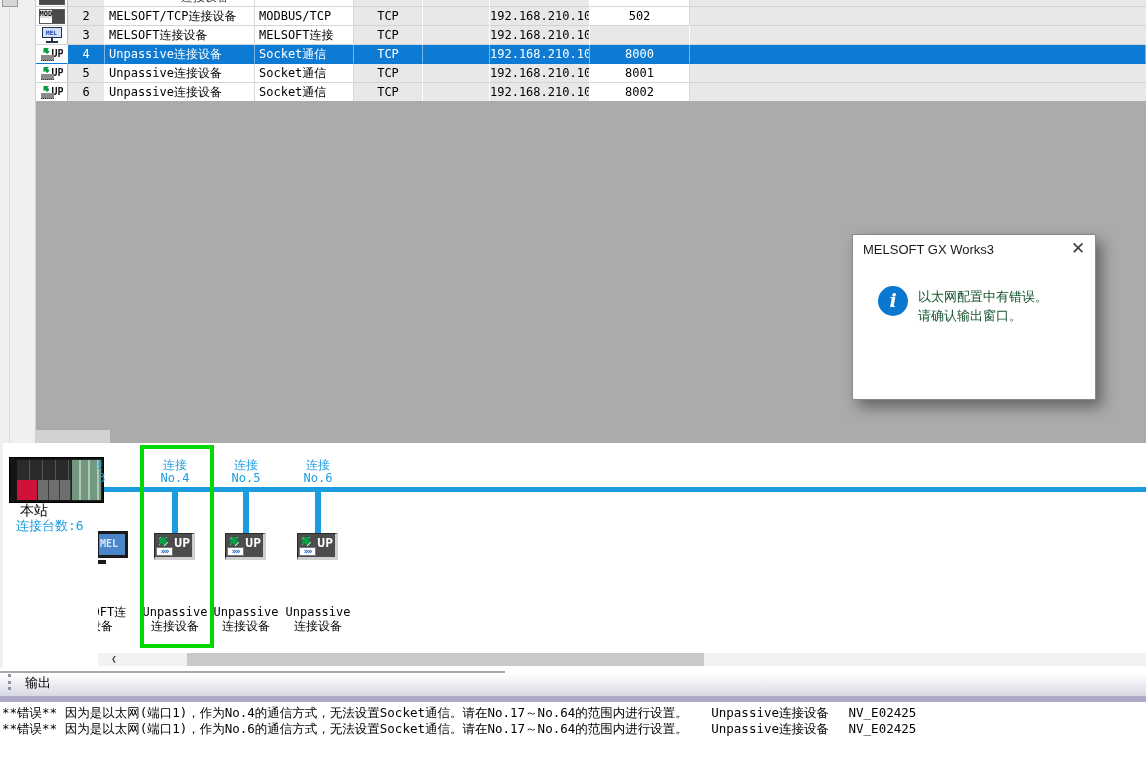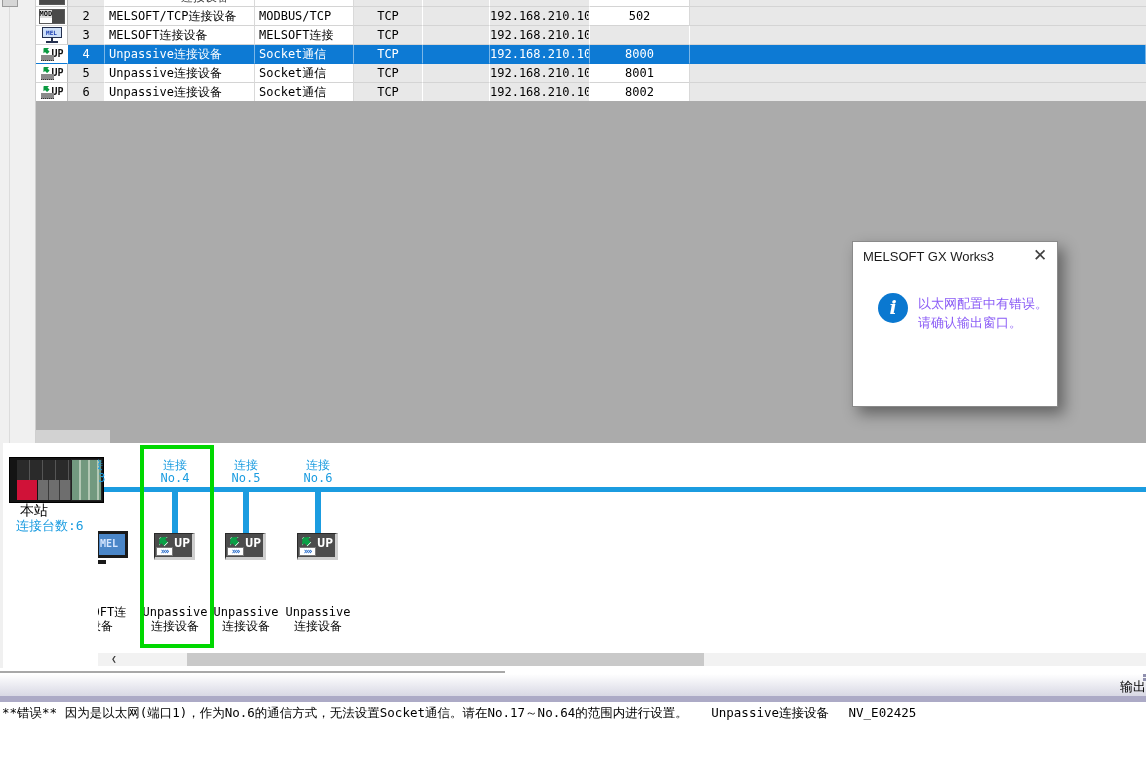--- a/index.html
+++ b/index.html
@@ -77,37 +77,37 @@
 
   .sel-rect { position:absolute; left:137px; top:2px; width:74px; height:203px; border:4px solid #00d800; background:transparent; z-index:5; }
 
   .hscroll { position:absolute; left:95px; top:210px; width:1051px; height:13px; background:#f2f2f2; }
   .hs-arrow { position:absolute; left:8px; top:0; width:16px; height:13px; font-size:9px; line-height:13px; text-align:center; color:#3a3a3a; }
   .hs-thumb { position:absolute; left:89px; top:0; width:517px; height:13px; background:#c9c9c9; }
 
   
   .output { position:absolute; left:0; top:668px; width:1146px; height:115px; background:#fff; }
   .out-topline { position:absolute; left:0; top:3px; width:505px; height:2px; background:#a8a8a8; }
-  .out-header { position:absolute; left:0; top:6px; width:1146px; height:22px; background:linear-gradient(#ffffff,#d8d8e4); display:flex; align-items:flex-end;flex-direction:column; }
+  .out-header { position:absolute; left:0; top:6px; width:1146px; height:22px; background:linear-gradient(#ffffff,#d8d8e4); display:flex; align-items:flex-start; }
   .out-grip { width:0; height:16px; border-left:3px dotted #8f8fae; margin-left:8px; }
   .out-title { margin-left:14px; font-size:13px; color:#000; }
   .out-strip { position:absolute; left:0; top:28px; width:1146px; height:6px; background:#acaac6; }
   .out-lines { position:absolute; left:2px; top:37px; width:1144px; font-size:12.5px; line-height:16px; color:#000; white-space:nowrap; }
   .out-line { height:16px; }
   .out-dev { margin-left:16px; }
   .out-code { margin-left:12px; }
 
   
-  .dialog { position:absolute; left:852px; top:241px; width:206px; height:166px; background:#fff; border:1px solid #8a8a8a; box-shadow:6px 7px 14px rgba(0,0,0,.42); z-index:20; font-family:"Liberation Sans","DejaVu Sans",sans-serif; }
+  .dialog { position:absolute; left:852px; top:234px; width:244px; height:166px; background:#fff; border:1px solid #8a8a8a; box-shadow:6px 7px 14px rgba(0,0,0,.42); z-index:20; font-family:"Liberation Sans","DejaVu Sans",sans-serif; }
   .dlg-title { position:absolute; left:0; top:0; width:100%; height:30px; background:#fff; }
   .dlg-title-text { position:absolute; left:10px; top:7px; font-size:13px; color:#1a1a1a; }
   .dlg-close { position:absolute; right:6px; top:3px; width:22px; height:22px; font-size:17px; line-height:22px; text-align:center; color:#404040; }
   .dlg-body { position:absolute; left:0; top:30px; width:100%; height:84px; background:#fff; }
   .dlg-info { position:absolute; left:25px; top:21px; width:30px; height:30px; border-radius:50%; background:#0a78d0; color:#fff; font-family:"DejaVu Serif",serif; font-style:italic; font-weight:bold; font-size:19px; line-height:29px; text-align:center; }
-  .dlg-msg { position:absolute; left:65px; top:22px; font-size:13px; line-height:19px; color:#8b5cf6; }
+  .dlg-msg { position:absolute; left:65px; top:22px; font-size:13px; line-height:19px; color:#14532d; }
   .dlg-footer { position:absolute; left:0; bottom:0; width:100%; height:52px; background:#f0f0f0; }
   .dlg-ok { position:absolute; right:12px; top:13px; width:86px; height:24px; background:#e8e8e8; border:2px solid #0a78d0; font-size:13px; line-height:20px; text-align:center; color:#000; }
 </style>
 </head>
 <body>
 
 <div id="screen">
 
   <div class="left-rail">
     <div class="rail-line"></div>
@@ -313,20 +313,26 @@
   <div class="output">
     <div class="out-topline"></div>
     <div class="out-header">
       <div class="out-grip"></div>
       <div class="out-title">输出</div>
     </div>
     <div class="out-strip"></div>
     <div class="out-lines">
       <div class="out-line">
         <span>**错误**</span>
+        <span>因为是以太网(端口1)，作为No.4的通信方式，无法设置Socket通信。请在No.17～No.64的范围内进行设置。</span>
+        <span class="out-dev">Unpassive连接设备</span>
+        <span class="out-code">NV_E02425</span>
+      </div>
+      <div class="out-line">
+        <span>**错误**</span>
         <span>因为是以太网(端口1)，作为No.6的通信方式，无法设置Socket通信。请在No.17～No.64的范围内进行设置。</span>
         <span class="out-dev">Unpassive连接设备</span>
         <span class="out-code">NV_E02425</span>
       </div>
     </div>
   </div>
 
   <div class="dialog">
     <div class="dlg-title">
       <span class="dlg-title-text">MELSOFT GX Works3</span>

